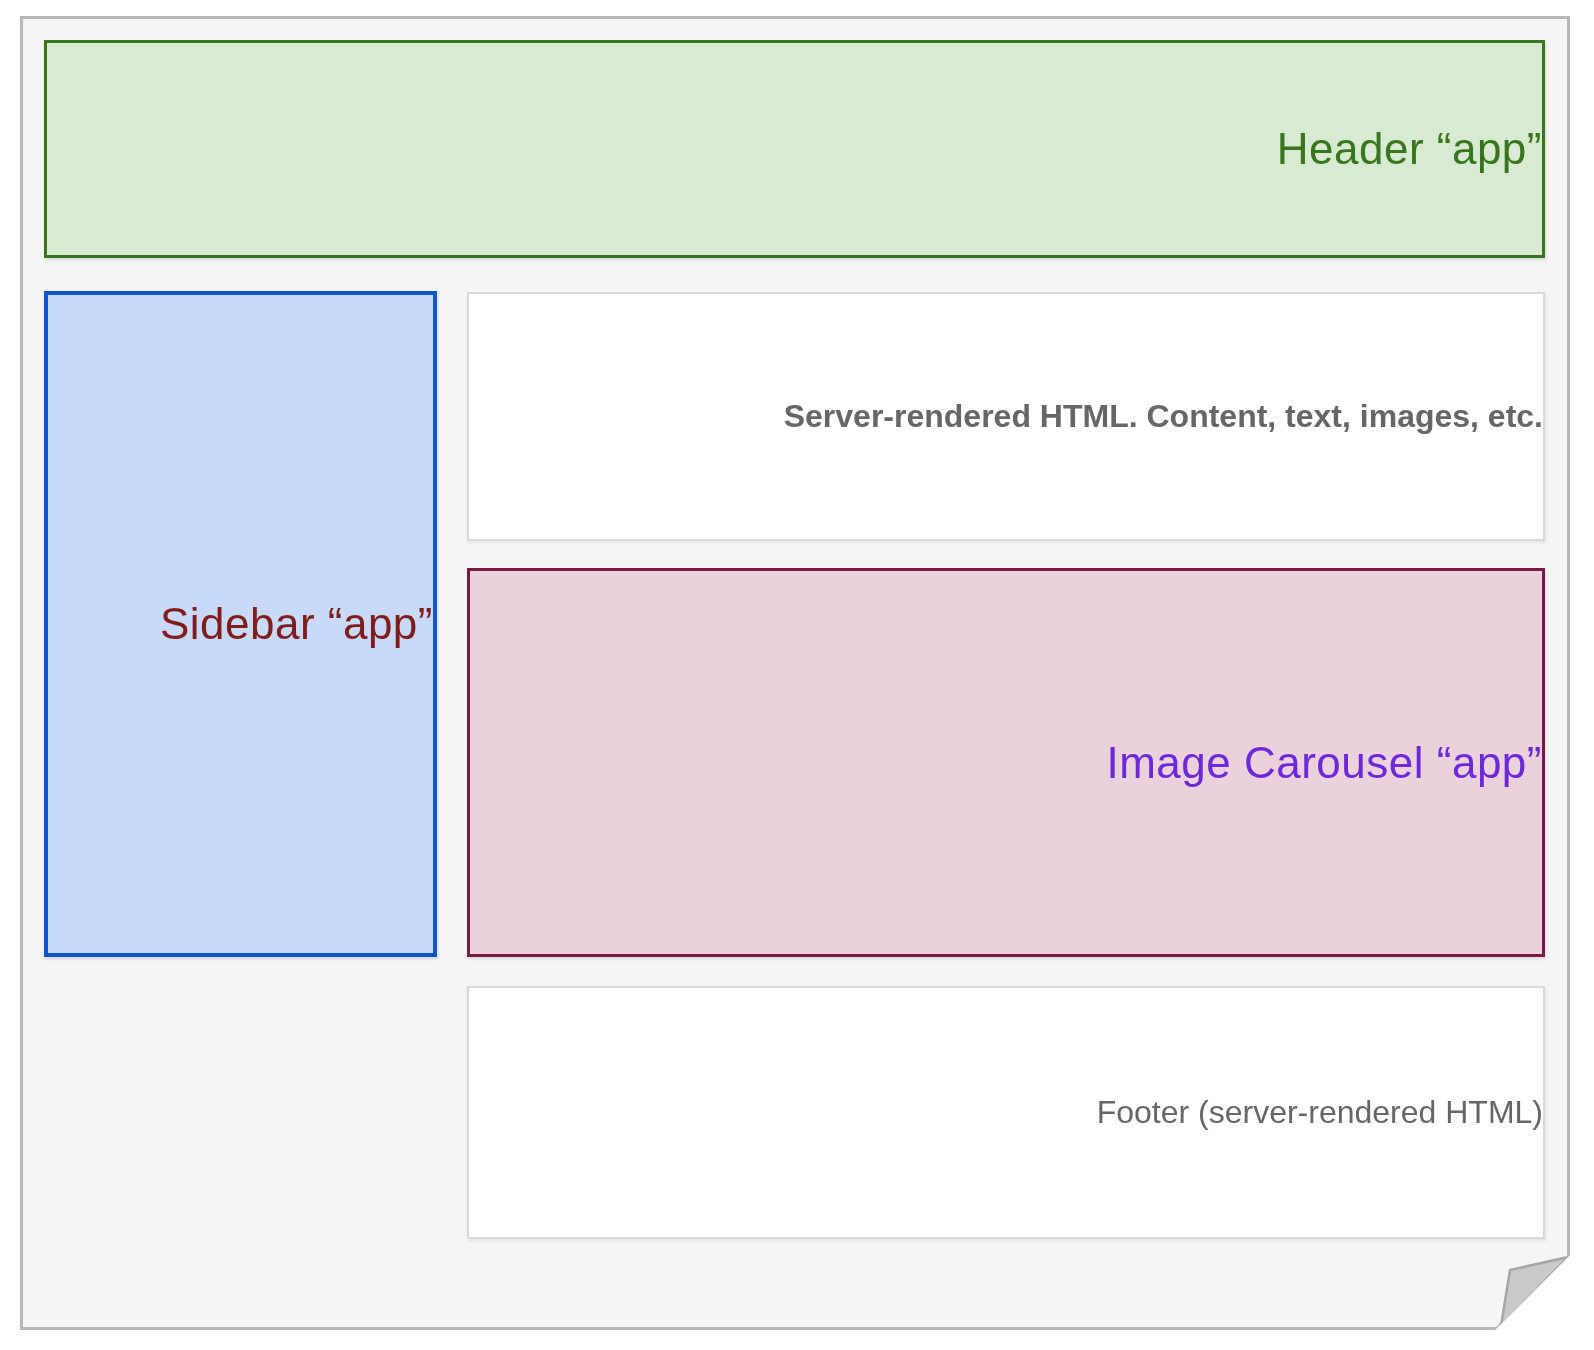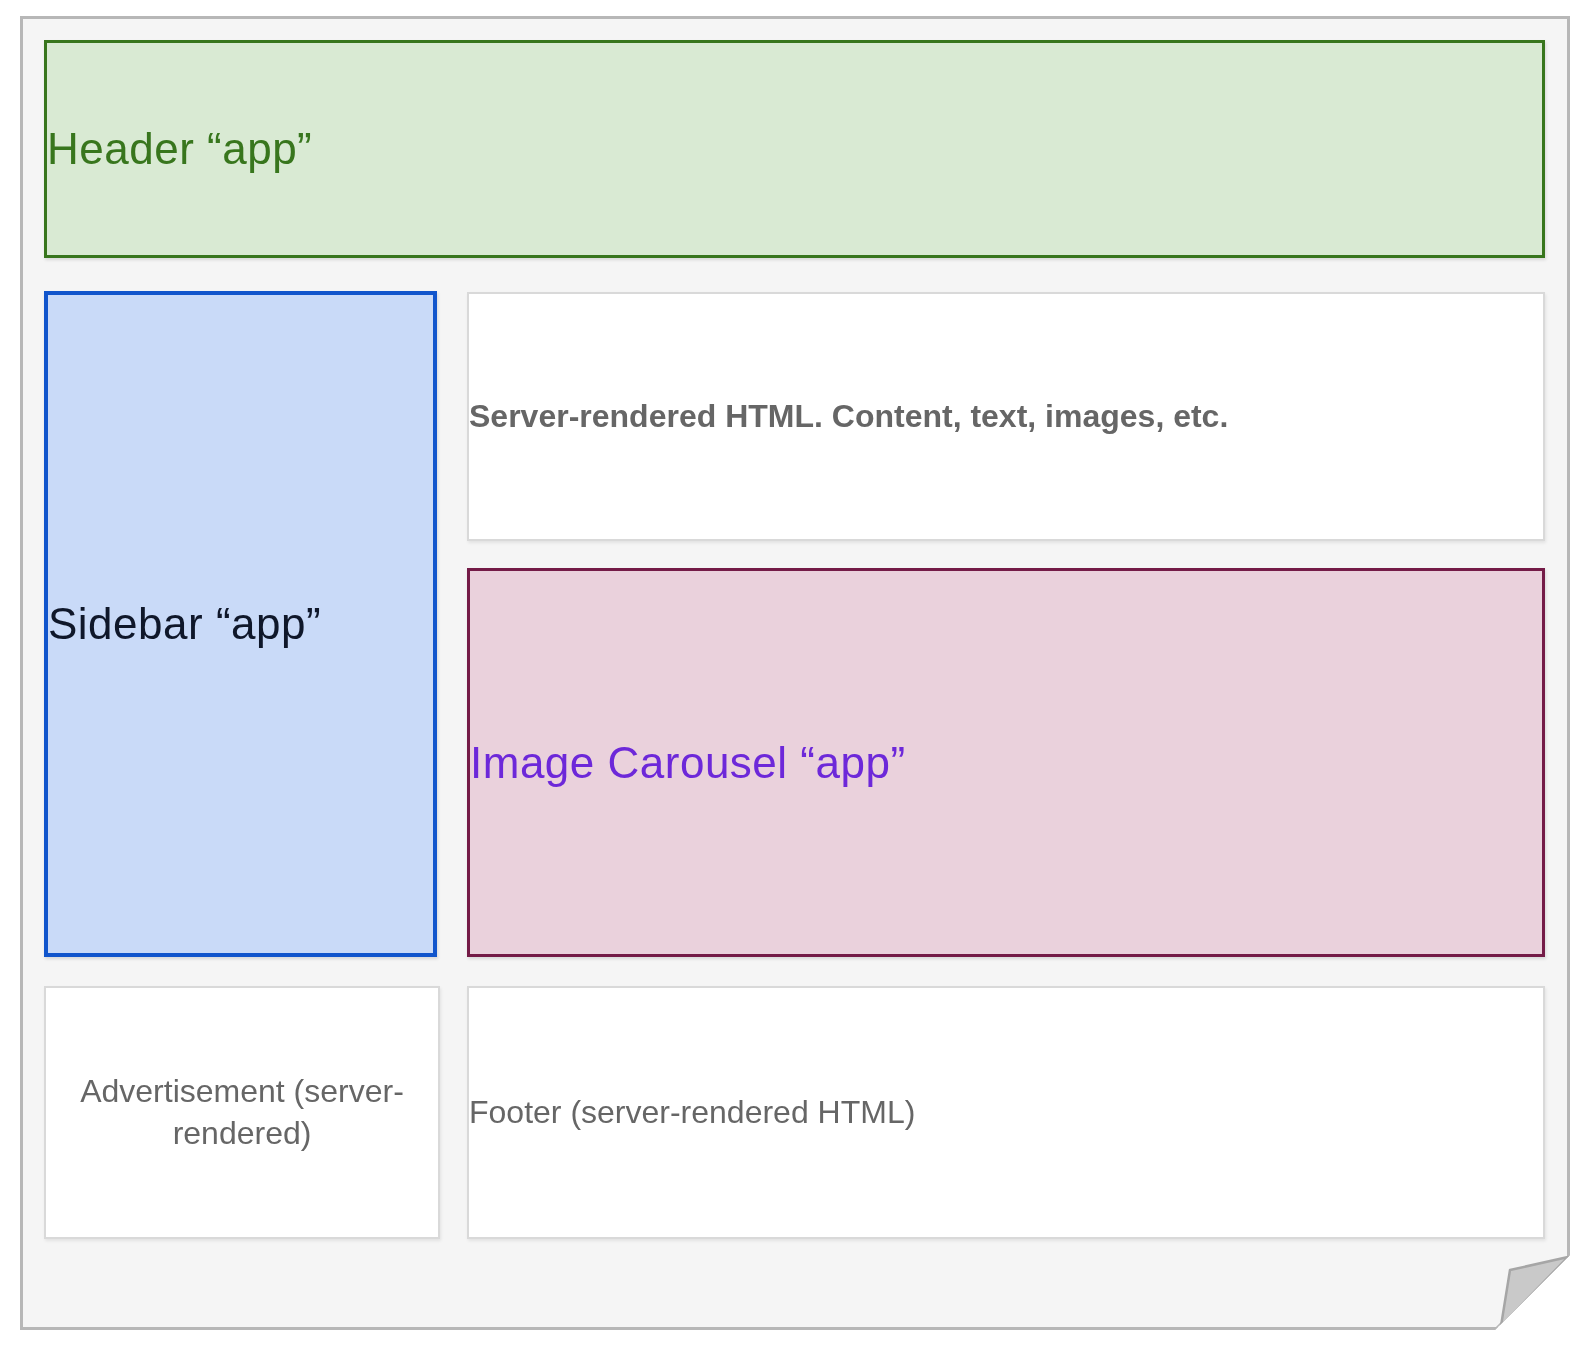--- a/index.html
+++ b/index.html
@@ -25,21 +25,21 @@
     box-sizing: border-box;
     background: #f5f5f5;
     border: 3px solid #b7b7b7;
     clip-path: polygon(0 0, 100% 0, 100% calc(100% - 75px), calc(100% - 75px) 100%, 0 100%);
   }
   .box {
     position: absolute;
     box-sizing: border-box;
     display: flex;
     align-items: center;
-    justify-content: flex-start;
+    justify-content: flex-end;
     text-align: center;
   }
   .label {
     display: block;
   }
   .app-label {
     font-size: 44px;
     letter-spacing: 0.5px;
   }
   .gray-label {
@@ -56,21 +56,21 @@
   }
   .box-header .app-label { color: #38761d; }
 
   .box-sidebar {
     left: 21px; top: 272px;
     width: 393px; height: 666px;
     background: #c9daf8;
     border: 4px solid #1155cc;
     box-shadow: 1px 2px 3px rgba(0,0,0,0.12);
   }
-  .box-sidebar .app-label { color: #0f172a; }
+  .box-sidebar .app-label { color: #7f1d1d; }
 
   .box-server {
     left: 444px; top: 273px;
     width: 1078px; height: 249px;
     background: #ffffff;
     border: 2px solid #d9d9d9;
     box-shadow: 1px 2px 3px rgba(0,0,0,0.08);
     font-weight: bold;
   }
 
@@ -124,23 +124,20 @@
     </div>
 
     <div class="box box-server">
       <span class="label gray-label">Server-rendered HTML. Content, text, images, etc.</span>
     </div>
 
     <div class="box box-carousel">
       <span class="label app-label">Image Carousel “app”</span>
     </div>
 
-    <div class="box box-ad">
-      <span class="label gray-label">Advertisement (server-rendered)</span>
-    </div>
 
     <div class="box box-footer">
       <span class="label gray-label">Footer (server-rendered HTML)</span>
     </div>
 
     <svg class="fold" viewBox="0 0 95 95" aria-hidden="true">
       <line x1="20" y1="95" x2="95" y2="20" stroke="#b7b7b7" stroke-width="3"></line>
       <polygon points="93,22 35,35 26,91" fill="#c9c9c9" stroke="#a6a6a6" stroke-width="2.5" stroke-linejoin="round"></polygon>
     </svg>
 

